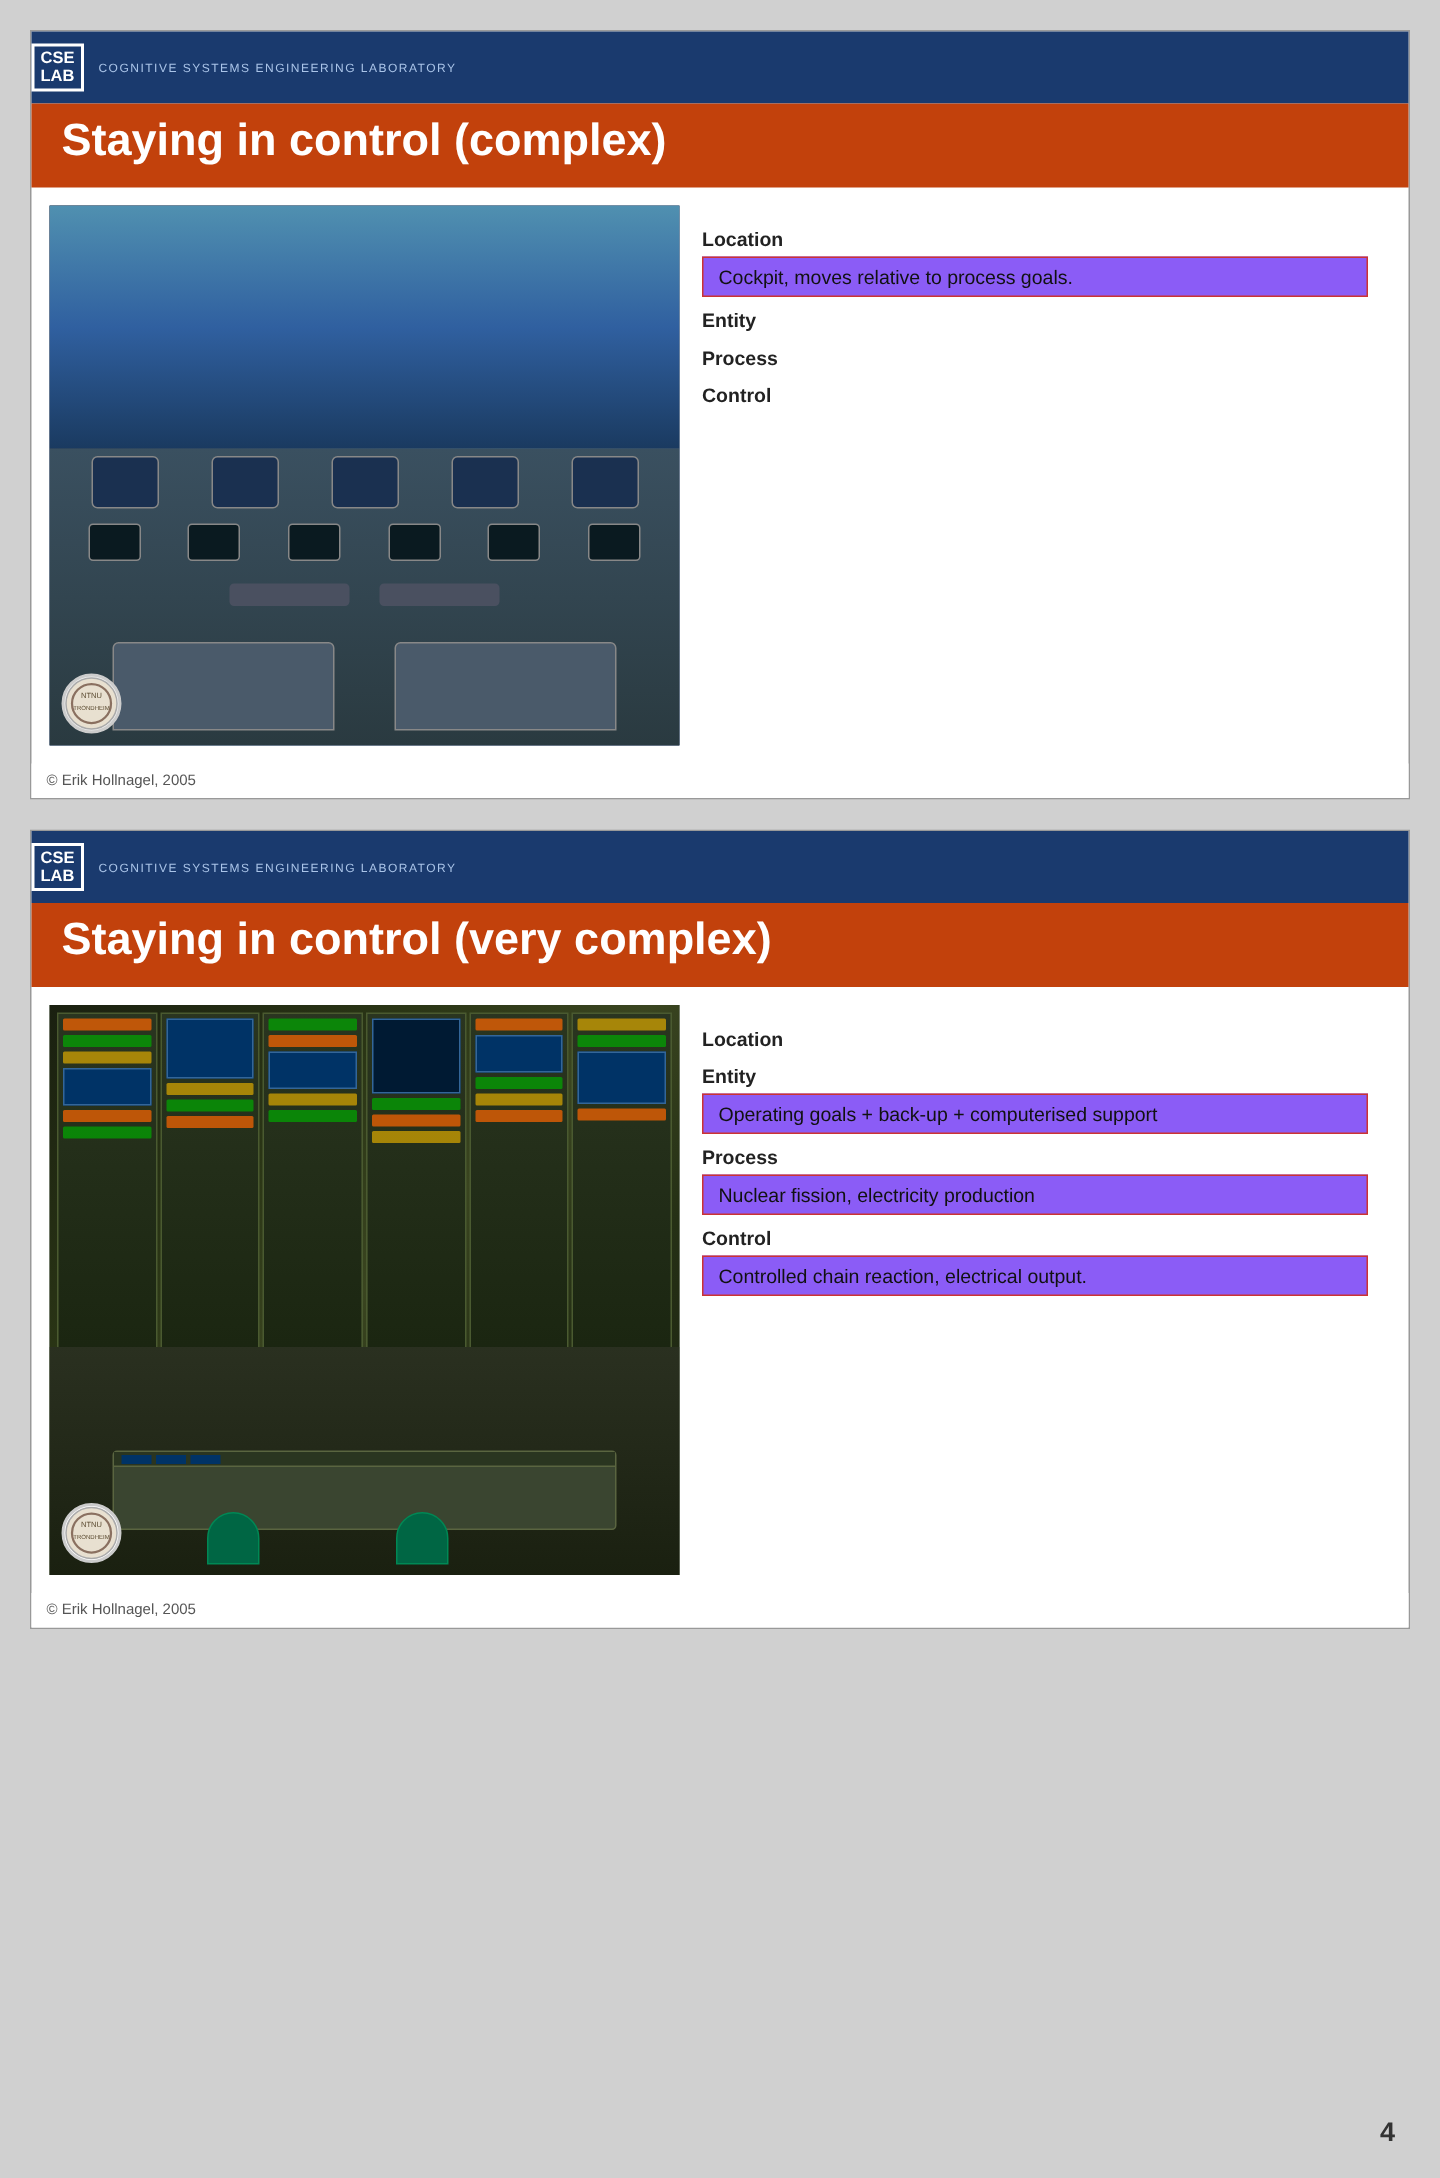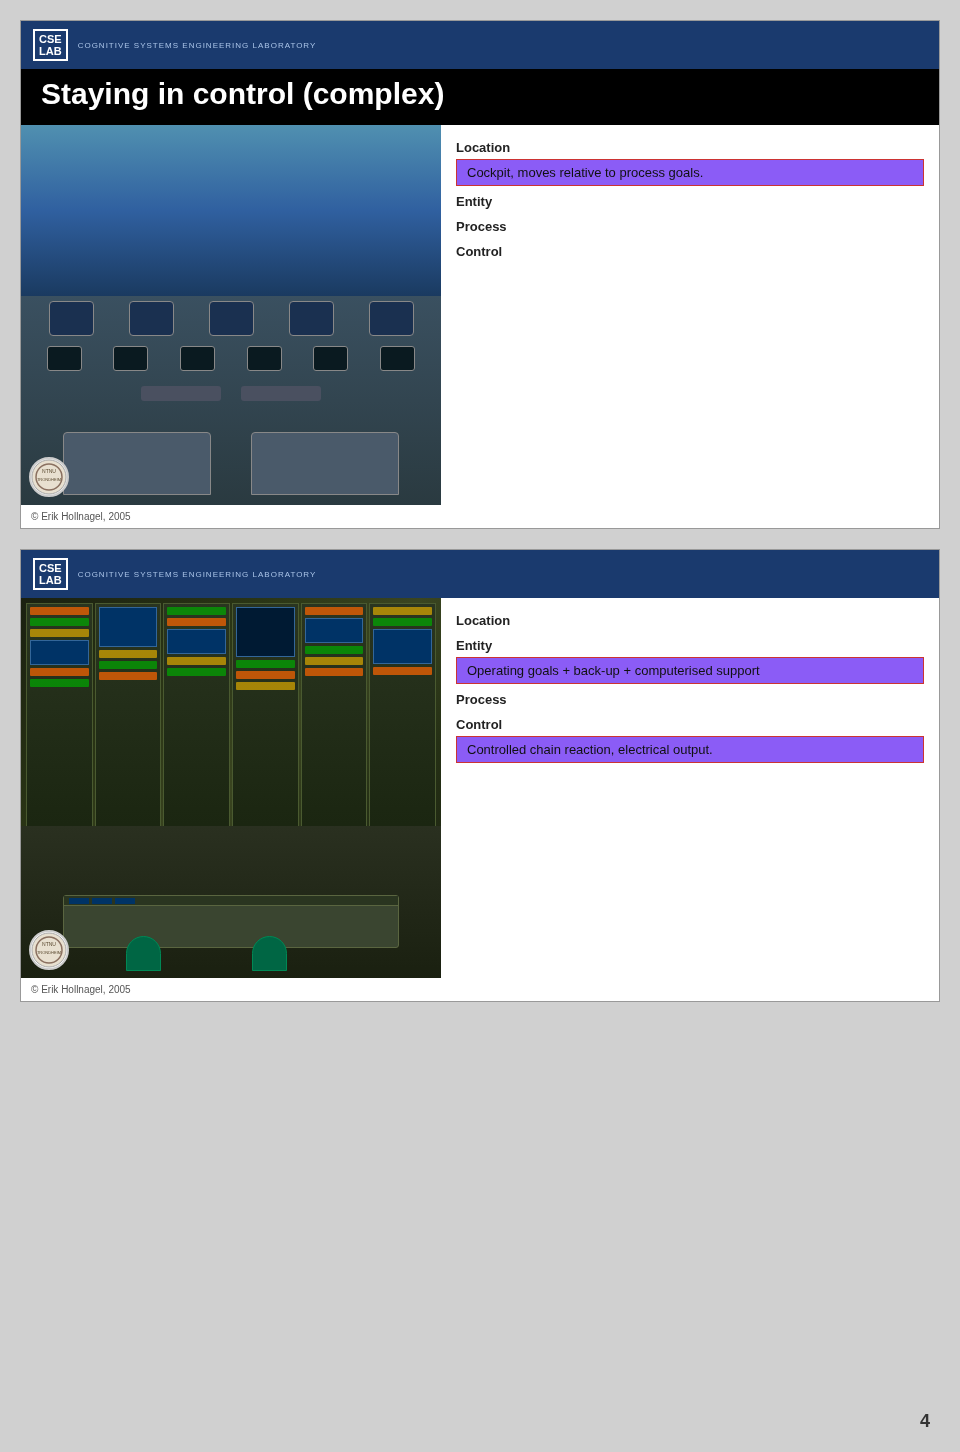--- a/index.html
+++ b/index.html
@@ -24,21 +24,21 @@
       background: white;
       border: 1px solid #999;
       margin: 20px auto;
       width: 920px;
       position: relative;
     }
 
     
     .slide-header {
       background: #1a3a6e;
-      padding: 8px 12px;
+      padding: 8px 0;
       display: flex;
       align-items: center;
       gap: 10px;
     }
     .lab-logo {
       border: 2px solid white;
       color: white;
       font-size: 11px;
       font-weight: bold;
       line-height: 1.1;
@@ -52,33 +52,33 @@
       align-items: center;
     }
     .header-small-text {
       color: #aac4e8;
       font-size: 8px;
       letter-spacing: 1px;
       text-transform: uppercase;
     }
 
     .slide-title {
-      background: #000000;
+      background: #c2410c;
       color: white;
       font-size: 30px;
       font-weight: bold;
       padding: 8px 20px 14px 20px;
       font-family: 'Arial Black', sans-serif;
     }
 
     
     .slide-body {
       display: flex;
       flex-direction: row;
-      padding: 0;
+      padding: 12px;
       min-height: 380px;
     }
 
     .cockpit-image-area {
       width: 420px;
       min-height: 360px;
       background: #2a4060;
       position: relative;
       overflow: hidden;
       flex-shrink: 0;
@@ -356,20 +356,21 @@
   <div class="slide-header">
     <div class="lab-logo">
       <span>CSE</span><br>
       <span>LAB</span>
     </div>
     <div class="header-text-group">
       <span class="header-small-text">COGNITIVE SYSTEMS ENGINEERING LABORATORY</span>
     </div>
   </div>
 
+  <div class="slide-title">Staying in control (very complex)</div>
 
   <div class="slide-body">
 
     <div class="nuclear-image-area">
       <div class="nuclear-image-placeholder">
 
         <div class="control-panels">
           <div class="control-panel-col">
             <div class="panel-light"></div>
             <div class="panel-light green"></div>
@@ -440,20 +441,21 @@
         <div class="info-label">Location</div>
       </div>
 
       <div class="info-section">
         <div class="info-label">Entity</div>
         <div class="info-box">Operating goals + back-up + computerised support</div>
       </div>
 
       <div class="info-section">
         <div class="info-label">Process</div>
+        <div class="info-box">Nuclear fission, electricity production</div>
       </div>
 
       <div class="info-section">
         <div class="info-label">Control</div>
         <div class="info-box">Controlled chain reaction, electrical output.</div>
       </div>
     </div>
   </div>
 
   <div class="copyright-text">© Erik Hollnagel, 2005</div>

